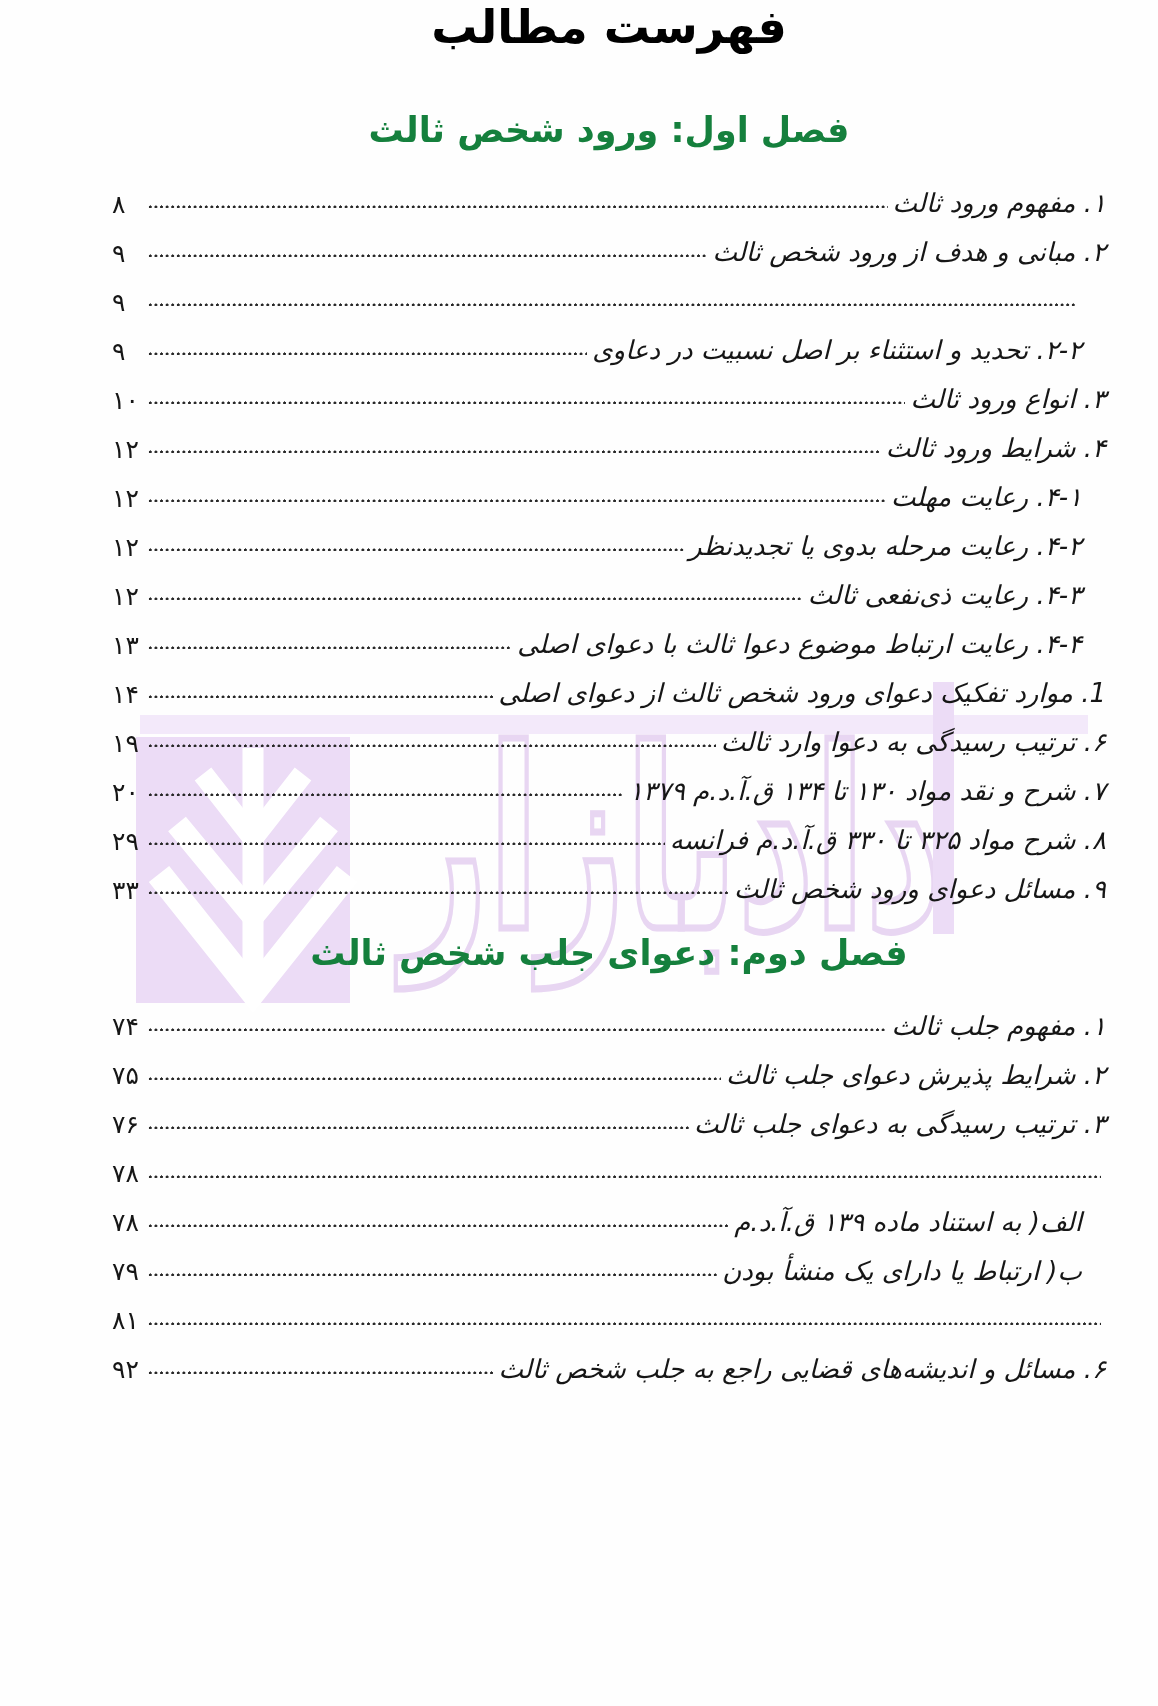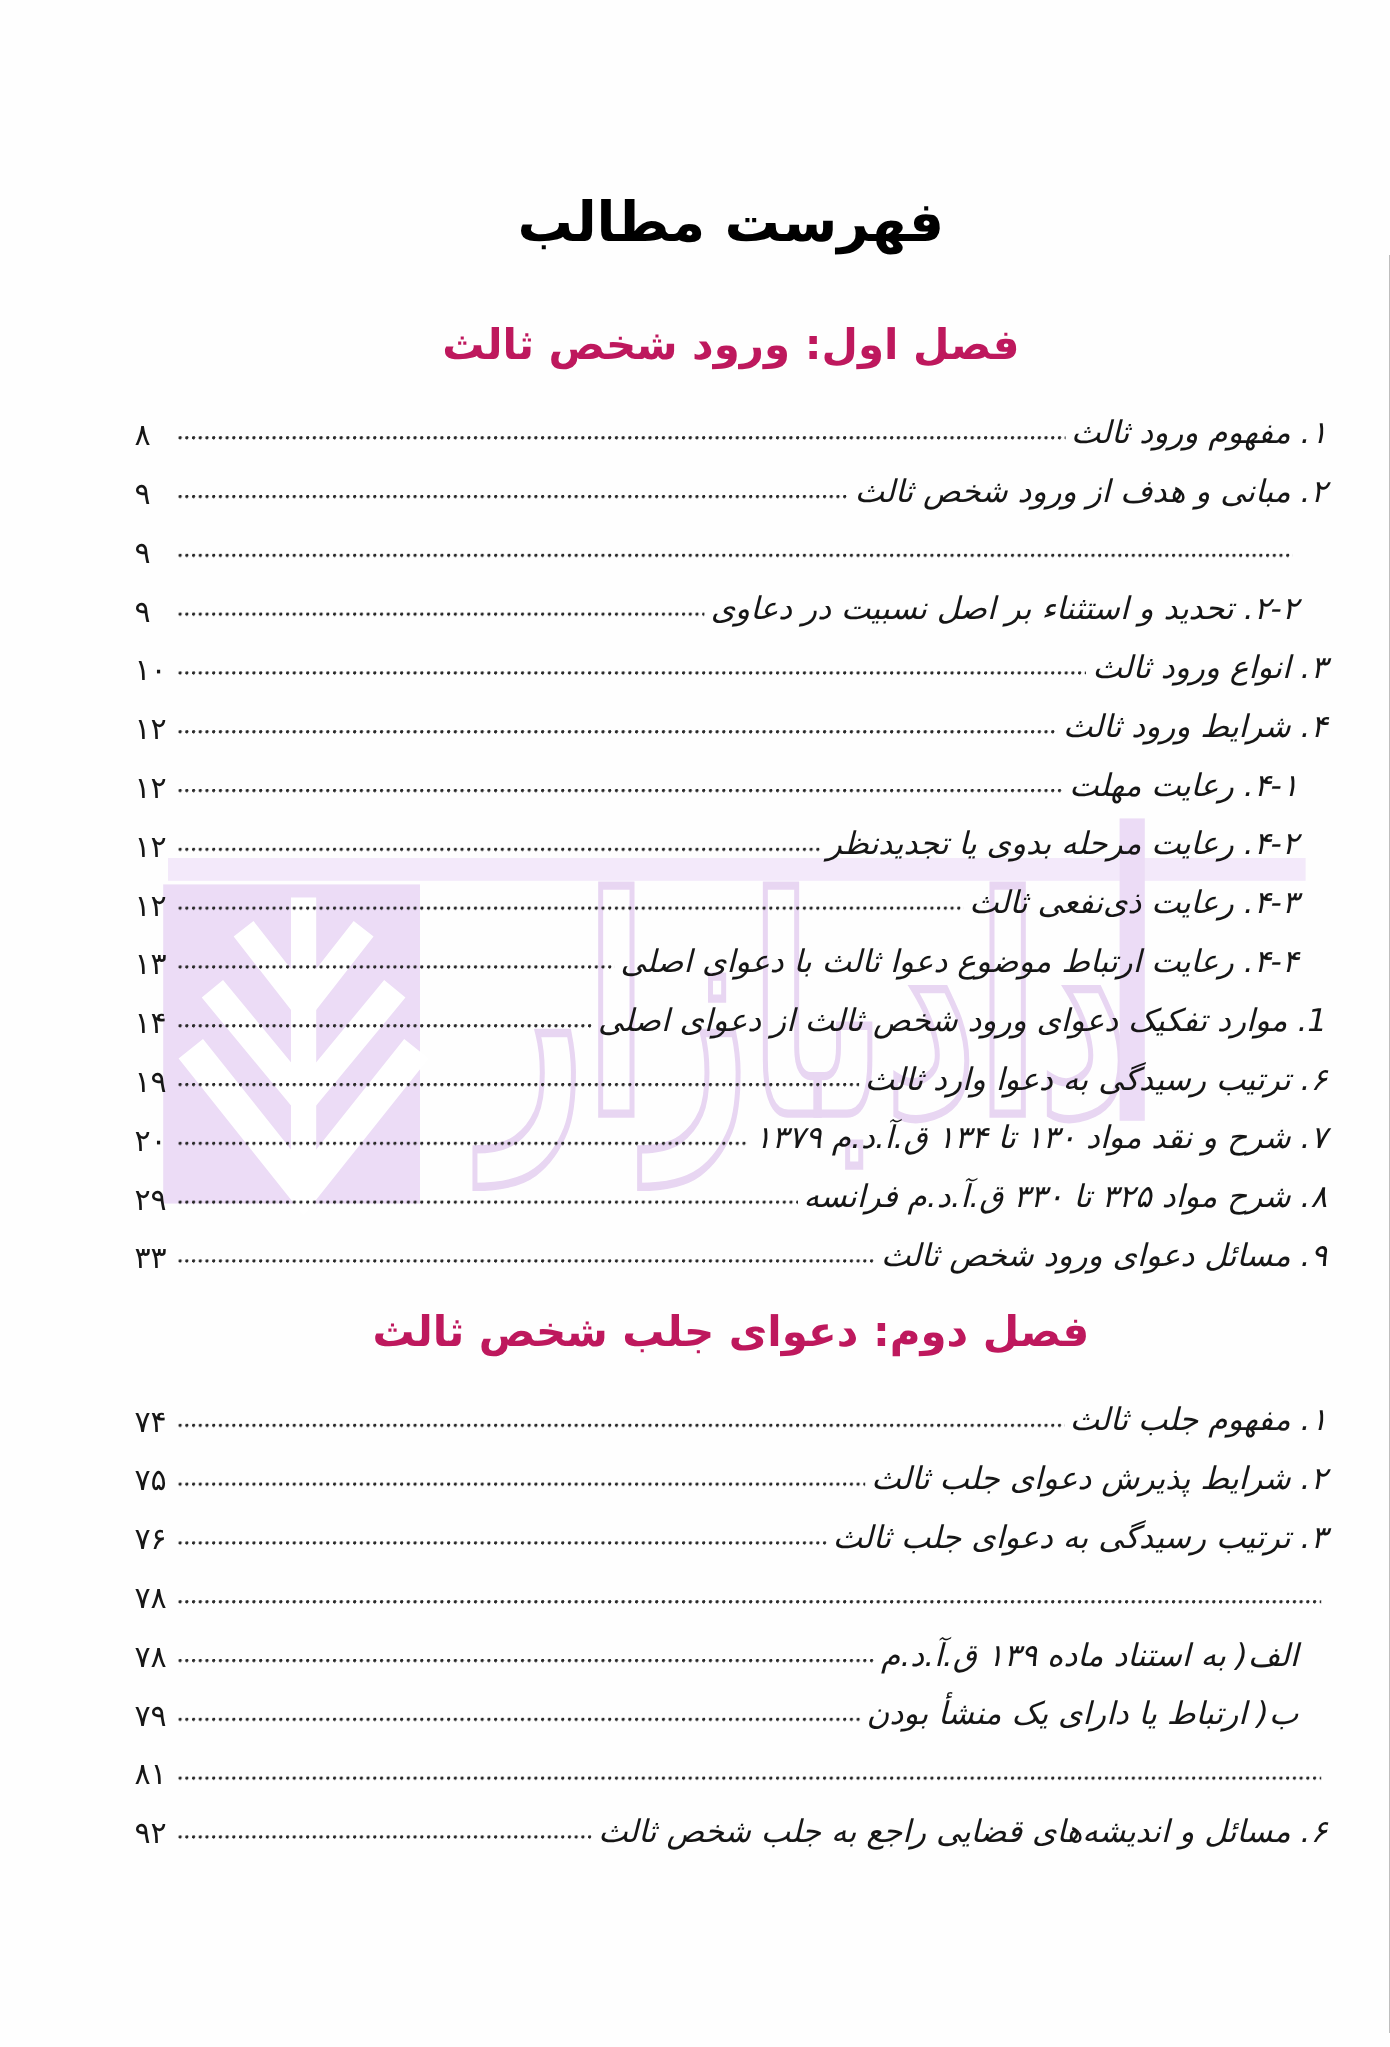--- a/index.html
+++ b/index.html
@@ -15,29 +15,29 @@
   
   .watermark{
     position:absolute;inset:0;z-index:0;pointer-events:none;
   }
   
   .content{
     position:relative;z-index:1;
     padding:0 52px 0 112px; 
   }
   .doc-title{
-    margin:0;padding-top:158px;
+    margin:0;
     text-align:center;
     font-size:46px;font-weight:bold;color:#000;
     line-height:1.2;
   }
   .chapter-heading{
     margin:26px 0 18px;
     text-align:center;
-    font-size:35px;font-weight:bold;color:#be185d;
+    font-size:35px;font-weight:bold;color:#15803d;
     line-height:1.25;
   }
   .chapter:first-of-type .chapter-heading{margin-top:54px;}
   .entries{margin:0;padding:0;list-style:none;}
   .row{
     display:flex;
     align-items:flex-end;
     height:49px;
     font-size:26px;
     color:#161616;

